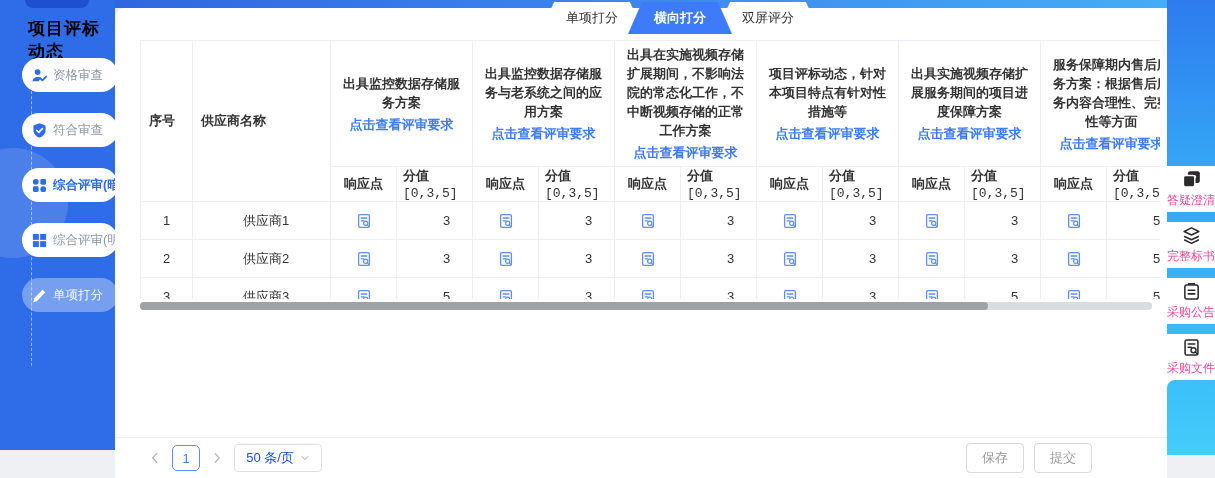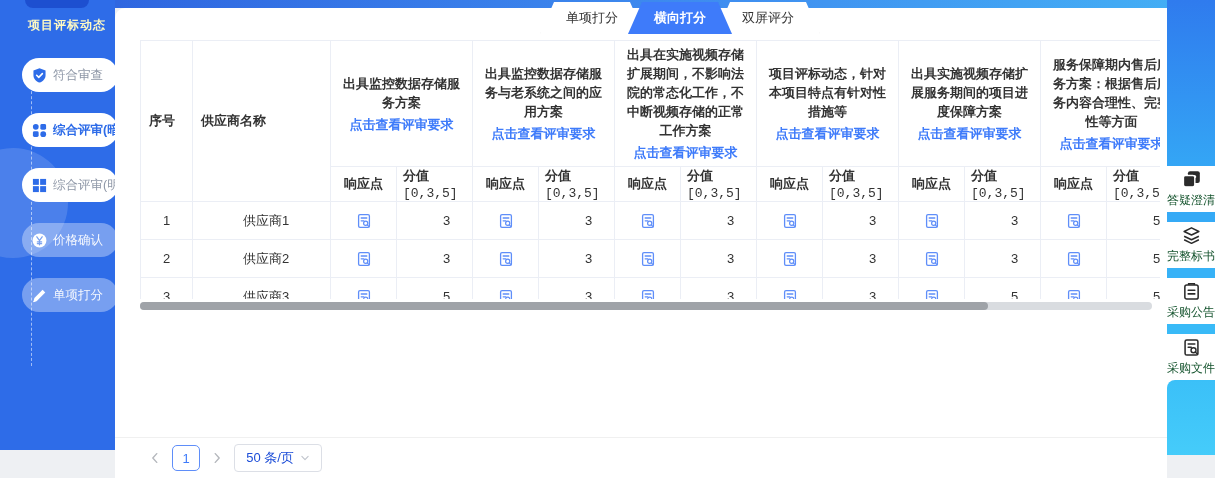--- a/index.html
+++ b/index.html
@@ -8,21 +8,21 @@
 
   
   .top-strip { position:absolute; left:0; top:0; width:1215px; height:8px;
     background:linear-gradient(90deg,#2c5fdd 0%,#3f8ef0 60%,#44b1f5 100%); }
 
   
   .sidebar { position:absolute; left:0; top:0; width:115px; height:450px; background:#2e6ce8; overflow:hidden; }
   .sidebar-deco { position:absolute; left:-42px; top:148px; width:110px; height:110px; border-radius:50%;
     background:rgba(255,255,255,0.14); }
   .sidebar-topbtn { position:absolute; left:25px; top:-8px; width:64px; height:16px; border-radius:8px; background:#1d4fd0; }
-  .sidebar-title { position:absolute; left:28px; top:17px; color:#fef9c3; font-size:12px; font-weight:bold; letter-spacing:1px; }
+  .sidebar-title { position:absolute; left:28px; top:17px; color:#000000; font-size:17px; font-weight:bold; letter-spacing:1px; }
   .sidebar-line { position:absolute; left:31px; top:66px; height:300px; border-left:1px dashed rgba(255,255,255,0.55); }
   .sidebar-items { position:absolute; left:0; top:58px; width:115px; }
   .pill { position:relative; margin:0 0 21px 22px; width:96px; height:34px; border-radius:17px;
     background:#fff; display:flex; align-items:center; padding-left:9px; cursor:pointer; }
   .pill .icn { width:17px; height:17px; color:#2e6ce8; flex:0 0 17px; }
   .pill .plabel { font-size:12.5px; color:#8d96a6; margin-left:5px; white-space:nowrap; }
   .pill.active .plabel { color:#2e6ce8; font-weight:bold; }
   .pill.disabled { background:rgba(255,255,255,0.35); }
   .pill.disabled .icn { color:#fff; }
   .pill.disabled .plabel { color:rgba(255,255,255,0.92); }
@@ -86,21 +86,21 @@
   .rail { position:absolute; left:1167px; top:0; width:48px; height:455px; background:#fff; }
   .rail-seg { position:absolute; left:0; width:48px; }
   .seg-top { top:0; height:166px; background:linear-gradient(180deg,#2f7bee,#34a6f5); }
   .seg-s1 { top:212px; height:10px; background:#35aaf6; }
   .seg-s2 { top:268px; height:10px; background:#37b2f7; }
   .seg-s3 { top:324px; height:10px; background:#39baf7; }
   .seg-bot { top:380px; height:75px; background:linear-gradient(180deg,#3bc0f8,#45ccfa); border-top-left-radius:8px; }
   .rail-item { position:absolute; left:0; width:48px; height:46px; background:#fff; display:flex;
     flex-direction:column; align-items:center; justify-content:center; cursor:pointer; }
   .rail-item .icn { width:19px; height:19px; color:#2b2b2b; }
-  .rail-item .rlabel { font-size:12px; color:#14532d; margin-top:3px; white-space:nowrap; }
+  .rail-item .rlabel { font-size:12px; color:#ec4899; margin-top:3px; white-space:nowrap; }
 
   .icn svg { width:100%; height:100%; display:block; }
 </style>
 </head>
 <body>
 
 <div class="page">
   <div class="top-strip"></div>
 
   <div class="main">
@@ -334,33 +334,47 @@
             </svg>
           </span>
         <span class="pg-size">
           <span>50 条/页</span>
           <span class="icn">
               <svg viewBox="0 0 16 16">
                 <path d="M3 5.5l5 5 5-5" fill="none" stroke="currentColor" stroke-width="1.8" stroke-linecap="round" stroke-linejoin="round"></path>
               </svg>
             </span>
         </span>
+      </div>
+      <div class="fbtns">
+        <button class="fbtn">保存</button>
+        <button class="fbtn">提交</button>
       </div>
     </div>
   </div>
 
   <div class="sidebar">
     <div class="sidebar-deco"></div>
     <div class="sidebar-topbtn"></div>
     <div class="sidebar-title">项目评标动态</div>
     <div class="sidebar-line"></div>
     <div class="sidebar-items">
         <div class="pill ">
           <span class="icn">
             <svg viewBox="0 0 16 16">
+              <circle cx="6.2" cy="4.8" r="2.7" fill="currentColor"></circle>
+              <path d="M1.5 13.5c0-2.6 2.1-4.2 4.7-4.2 1.2 0 2.3.3 3.1 1l-2 3.2z" fill="currentColor"></path>
+              <path d="M8.8 10.6l2 2 3.4-3.6" fill="none" stroke="currentColor" stroke-width="1.7" stroke-linecap="round" stroke-linejoin="round"></path>
+            </svg>
+          </span>
+          <span class="plabel">资格审查</span>
+        </div>
+        <div class="pill ">
+          <span class="icn">
+            <svg viewBox="0 0 16 16">
               <path d="M8 1.2l5.7 2.1v4.2c0 3.6-2.4 6.1-5.7 7.2-3.3-1.1-5.7-3.6-5.7-7.2V3.3z" fill="currentColor"></path>
               <path d="M5.3 7.8l2 2 3.4-3.6" fill="none" stroke="#fff" stroke-width="1.5" stroke-linecap="round" stroke-linejoin="round"></path>
             </svg>
           </span>
           <span class="plabel">符合审查</span>
         </div>
         <div class="pill active">
           <span class="icn">
             <svg viewBox="0 0 16 16">
               <rect x="1.8" y="1.8" width="5.4" height="5.4" rx="2.7" fill="currentColor"></rect>
@@ -374,29 +388,20 @@
         <div class="pill ">
           <span class="icn">
             <svg viewBox="0 0 16 16">
               <rect x="1.8" y="1.8" width="5.6" height="5.6" fill="currentColor"></rect>
               <rect x="8.6" y="1.8" width="5.6" height="5.6" fill="currentColor"></rect>
               <rect x="1.8" y="8.6" width="5.6" height="5.6" fill="currentColor"></rect>
               <rect x="8.6" y="8.6" width="5.6" height="5.6" fill="currentColor"></rect>
             </svg>
           </span>
           <span class="plabel">综合评审(明)</span>
-        </div>
-        <div class="pill disabled">
-          <span class="icn">
-            <svg viewBox="0 0 16 16">
-              <circle cx="8" cy="8" r="6.5" fill="currentColor"></circle>
-              <path d="M5.5 4.5L8 8l2.5-3.5M8 8v4M6 9.3h4M6 11h4" fill="none" stroke="#7ba2ef" stroke-width="1.2" stroke-linecap="round"></path>
-            </svg>
-          </span>
-          <span class="plabel">价格确认</span>
         </div>
         <div class="pill disabled">
           <span class="icn">
             <svg viewBox="0 0 16 16">
               <path d="M2.2 13.8l1-3.4L10.9 2.6l2.5 2.5-7.7 7.8z" fill="currentColor"></path>
               <path d="M2.2 13.8l3.4-1" stroke="currentColor" stroke-width="1"></path>
             </svg>
           </span>
           <span class="plabel">单项打分</span>
         </div>

